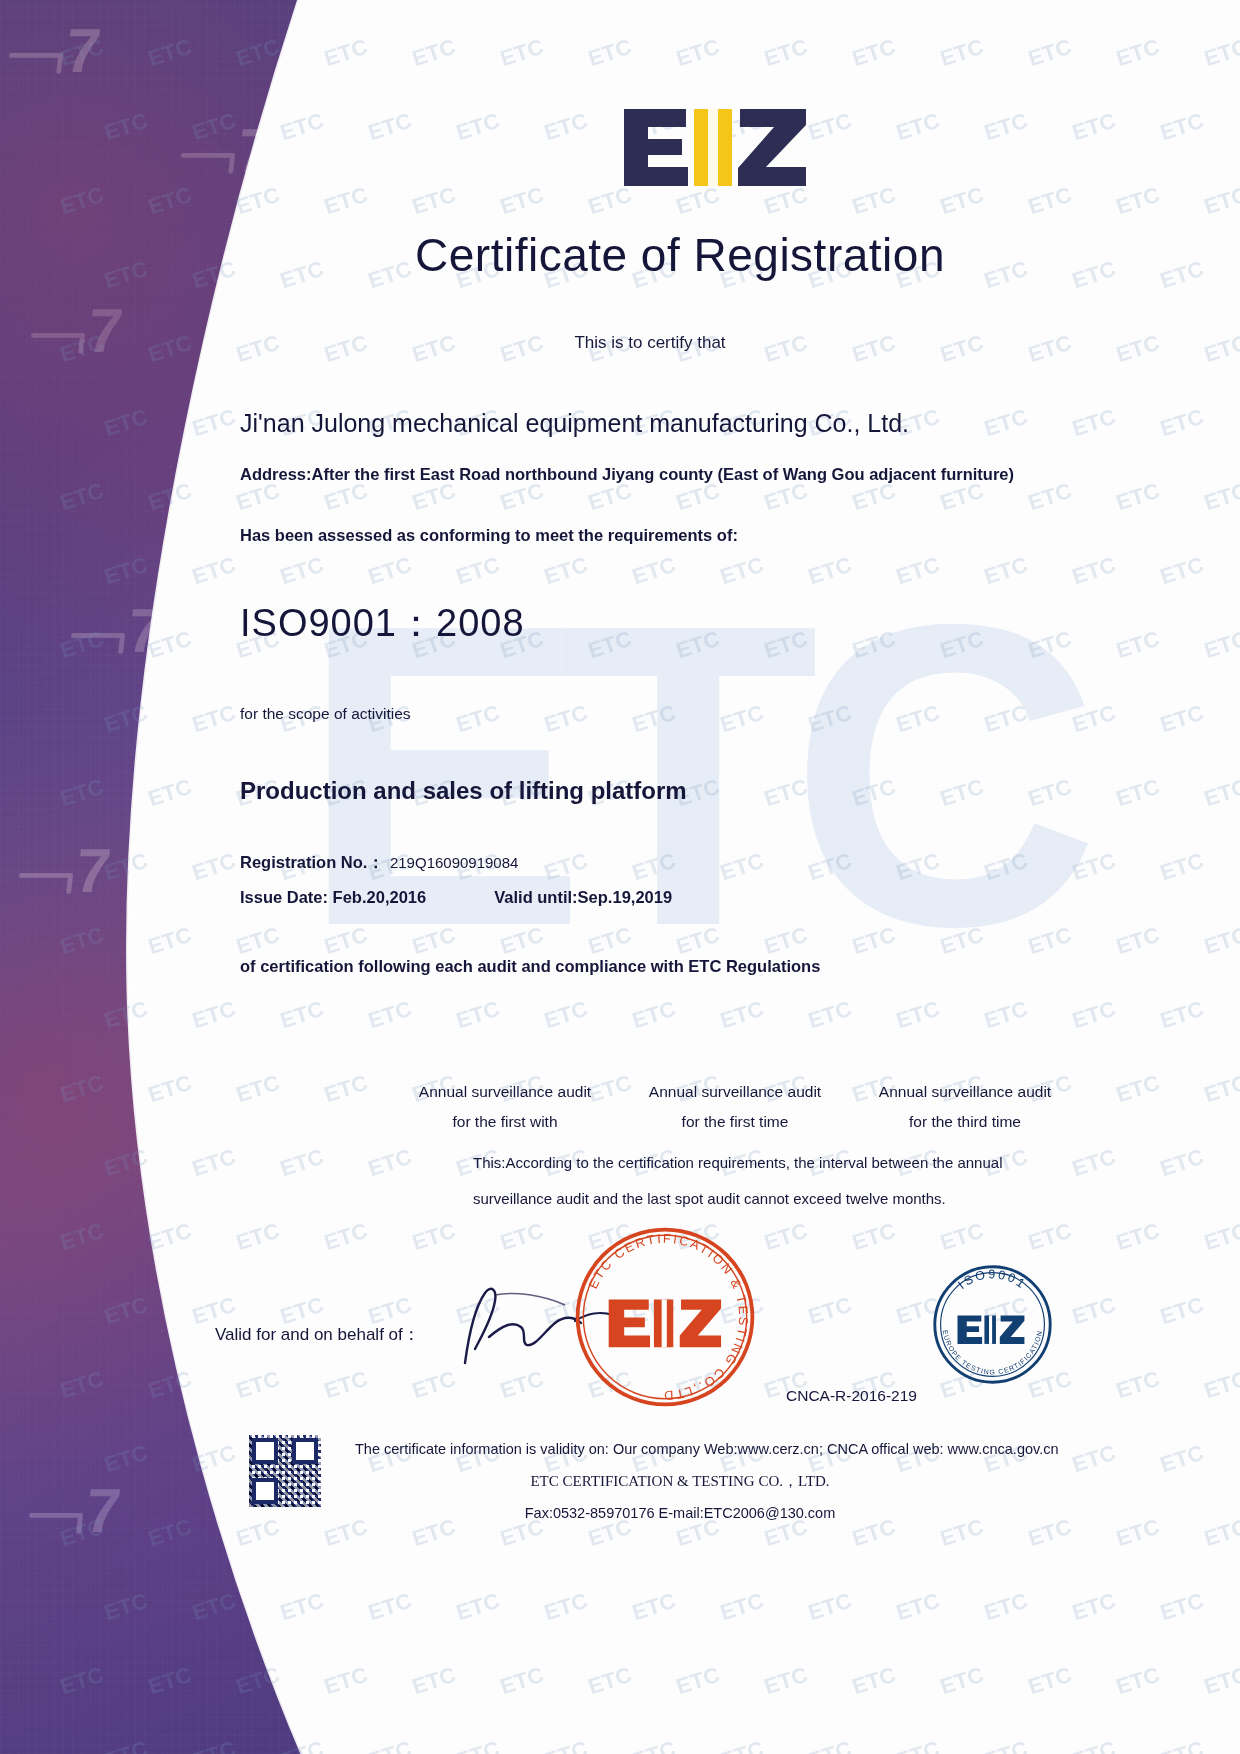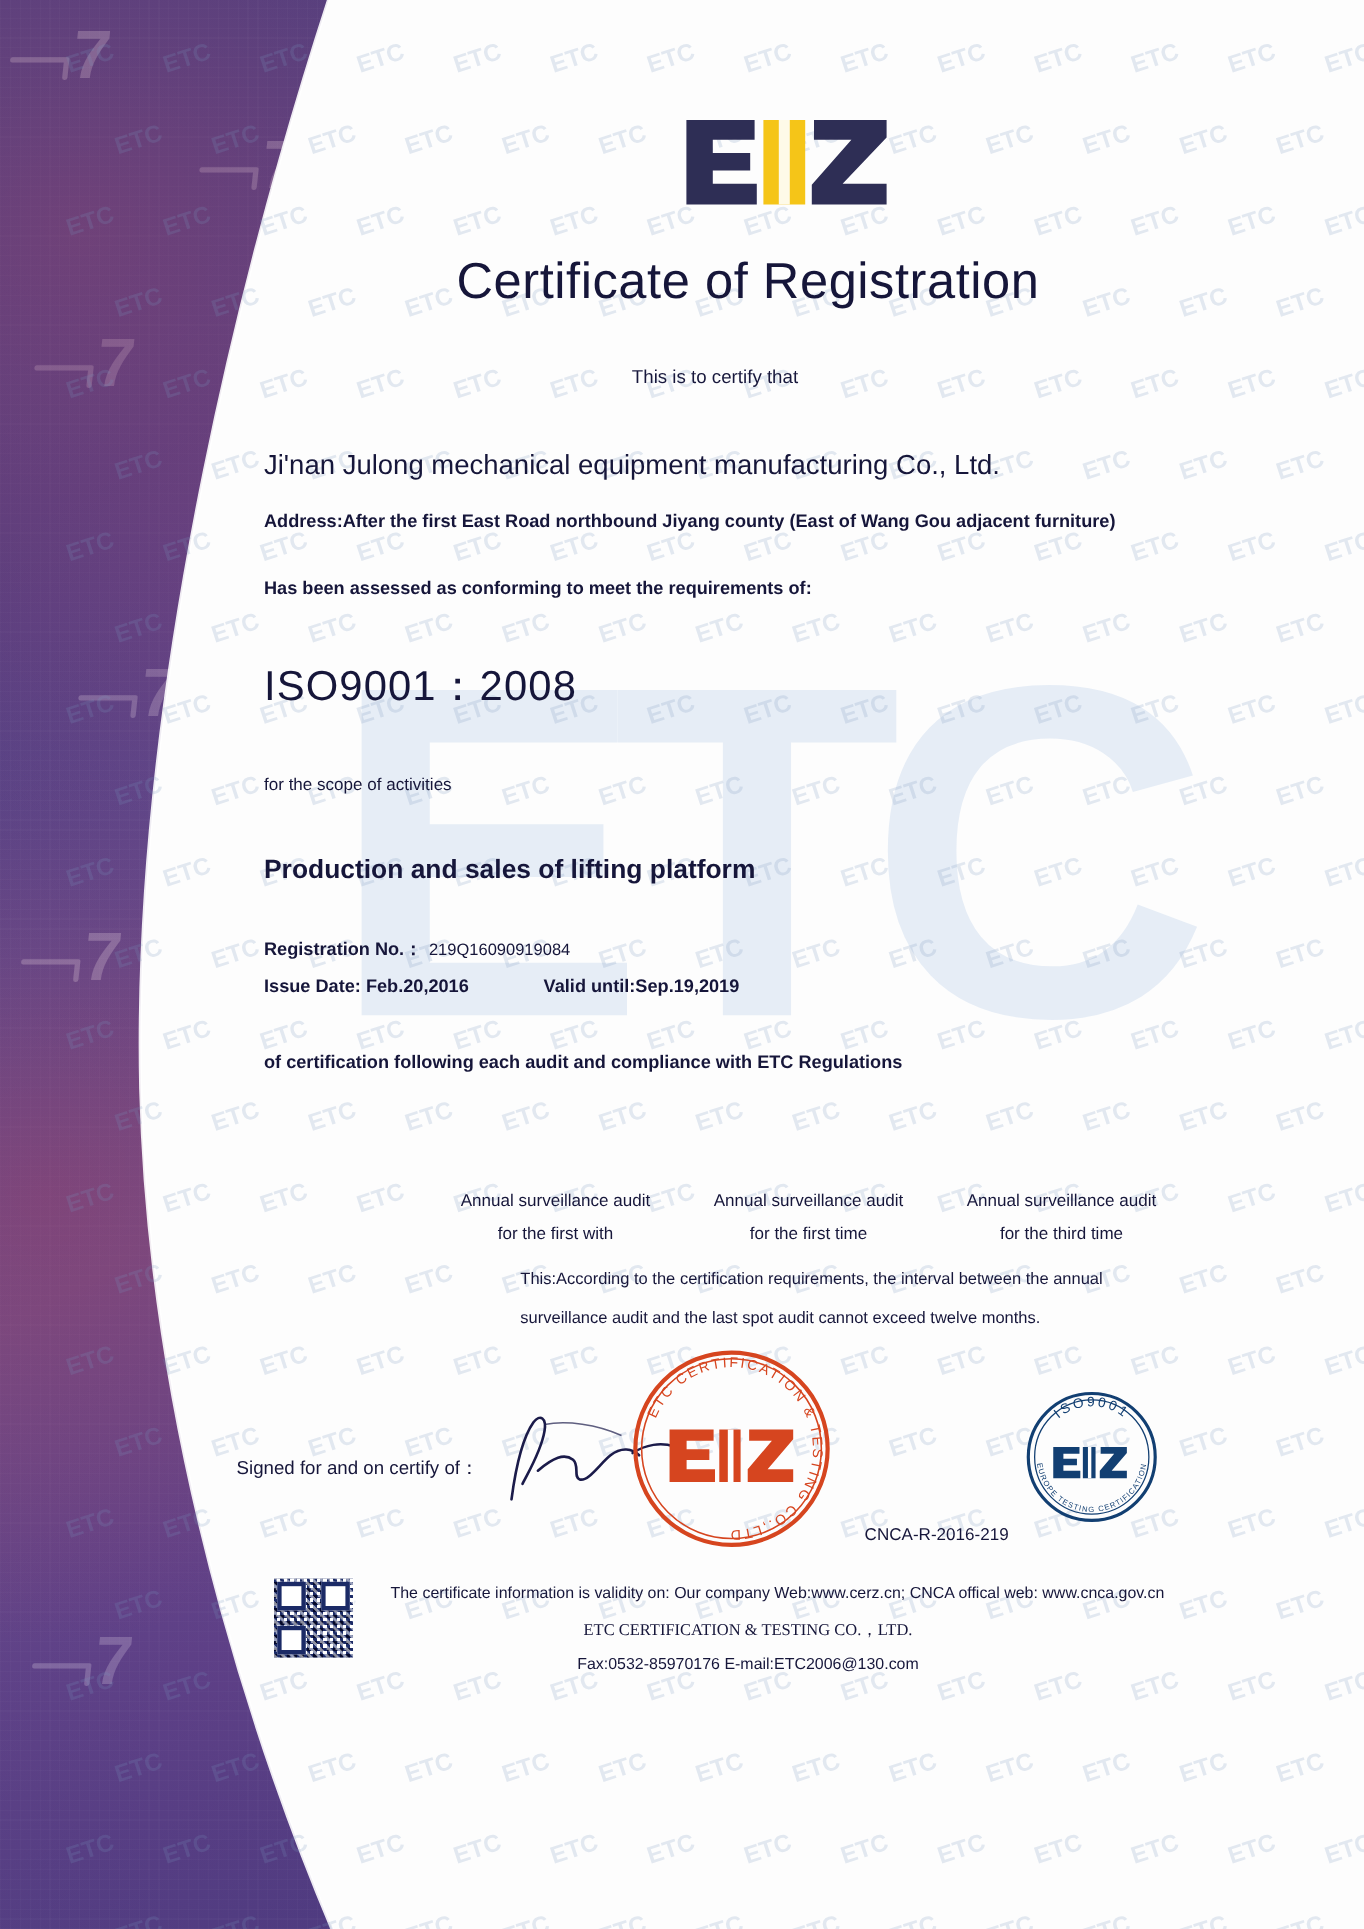--- a/index.html
+++ b/index.html
@@ -783,21 +783,21 @@
       </div>
       <div class="audit-col">
         <div>Annual surveillance audit</div>
         <div>for the third time</div>
       </div>
     </div>
 
     <div class="note1">This:According to the certification requirements, the interval between the annual</div>
     <div class="note2">surveillance audit and the last spot audit cannot exceed twelve months.</div>
 
-    <div class="signed-label">Signed for and on certify of：</div>
+    <div class="signed-label">Valid for and on behalf of：</div>
 
     <svg class="signature" viewBox="0 0 180 100">
       <path d="M10,88 C14,58 20,32 30,18 C36,10 42,14 40,26 C37,44 26,62 20,74" fill="none" stroke="#1b1b4a" stroke-width="2.4" stroke-linecap="round"></path>
       <path d="M34,62 C48,50 58,46 66,52 C72,57 66,68 72,70 C80,72 90,56 100,48 C110,40 120,42 126,48" fill="none" stroke="#1b1b4a" stroke-width="2.4" stroke-linecap="round"></path>
       <path d="M120,46 C132,38 146,36 158,40" fill="none" stroke="#1b1b4a" stroke-width="2.2" stroke-linecap="round"></path>
       <path d="M40,20 C60,16 88,20 110,30" fill="none" stroke="#1b1b4a" stroke-width="1.4" opacity=".7"></path>
     </svg>
 
     <svg class="seal" viewBox="0 0 200 200">
       <defs>

